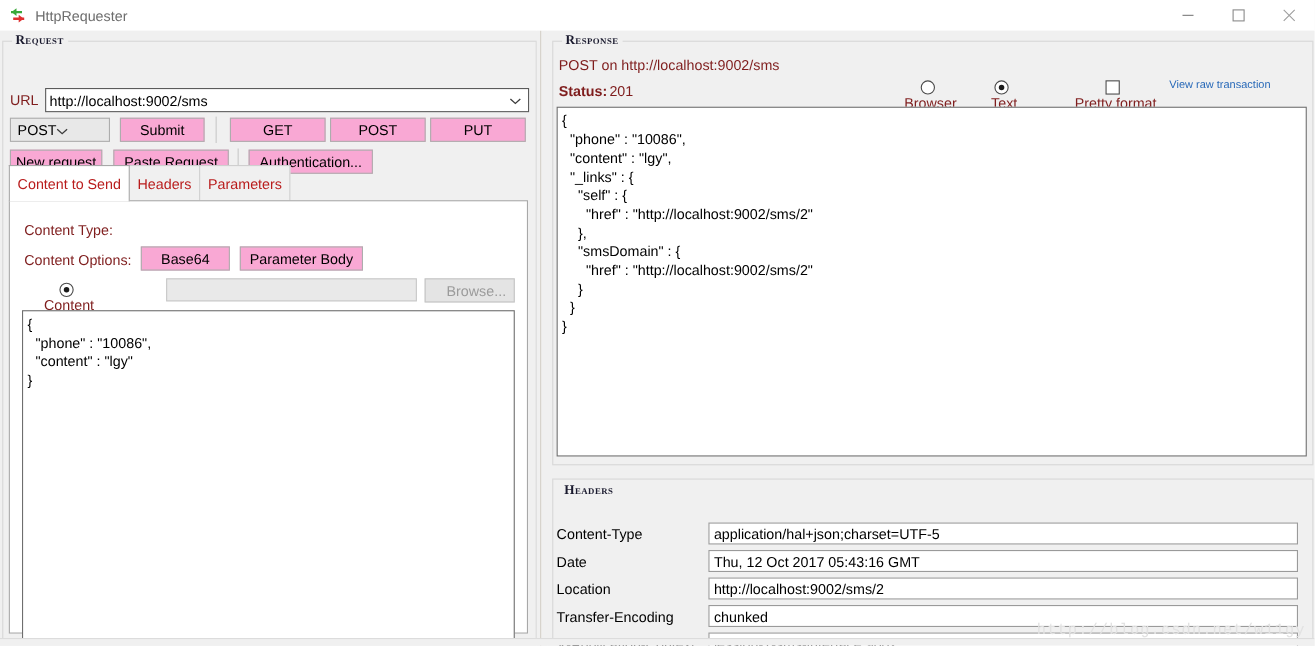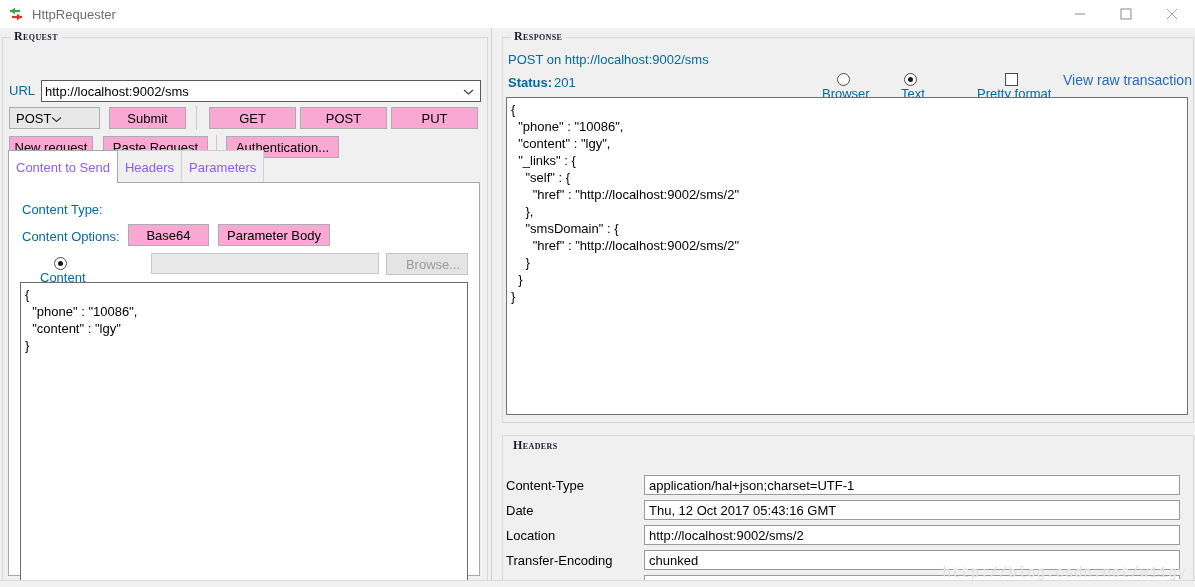--- a/index.html
+++ b/index.html
@@ -107,21 +107,21 @@
     font-weight: bold;
     font-variant: small-caps;
     letter-spacing: 0.4px;
     color: #1a1a2e;
     font-family: "Liberation Serif", serif;
   }
 
   
   .lbl {
     font-size: 13px;
-    color: #0369a1;
+    color: #7f1d1d;
     white-space: nowrap;
   }
   .textinput {
     background: #ffffff;
     border: 1px solid #5a5a5a;
     box-sizing: border-box;
     font-size: 13px;
     color: #000;
     display: flex;
     align-items: center;
@@ -228,21 +228,21 @@
     height: 19px;
     padding: 16px 7px;
     font-size: 13px;
     display: flex;
     align-items: center;
     background: #f0f0f0;
     border: 1px solid #cfcfcf;
     border-bottom: none;
     box-sizing: border-box;
     margin-right: -1px;
-    color: #8b5cf6;
+    color: #b91c1c;
   }
   .tab.active {
     background: #ffffff;
     border-color: #a8a8a8;
     font-weight: normal;
     z-index: 2;
     position: relative;
   }
 
   #tabpanel {
@@ -280,21 +280,21 @@
     display: flex;
     align-items: center;
     padding: 0 4px;
     font-size: 13px;
     white-space: nowrap;
     overflow: hidden;
   }
 
   .link {
     color: #2869b8;
-    font-size: 14px;
+    font-size: 10px;
     white-space: nowrap;
   }
 
   #watermark {
     position: absolute;
     right: 8px;
     bottom: 6px;
     font-family: "Liberation Mono", monospace;
     font-size: 14px;
     color: #e2e2e2;
@@ -456,21 +456,21 @@
     }
   }
 }</div>
 
     <div class="group" style="left:4px; top:407px; width:690px; height:145px;">
       <span class="group-title" style="top:2px; left:10px; padding:0; background:transparent;">Headers</span>
     </div>
 
     <div class="hdr-row" style="top:447px;">
       <span class="hdr-label">Content-Type</span>
-      <span class="hdr-value" style="width:536px;">application/hal+json;charset=UTF-1</span>
+      <span class="hdr-value" style="width:536px;">application/hal+json;charset=UTF-5</span>
     </div>
     <div class="hdr-row" style="top:472px;">
       <span class="hdr-label">Date</span>
       <span class="hdr-value" style="width:536px;">Thu, 12 Oct 2017 05:43:16 GMT</span>
     </div>
     <div class="hdr-row" style="top:497px;">
       <span class="hdr-label">Location</span>
       <span class="hdr-value" style="width:536px;">http://localhost:9002/sms/2</span>
     </div>
     <div class="hdr-row" style="top:522px;">

